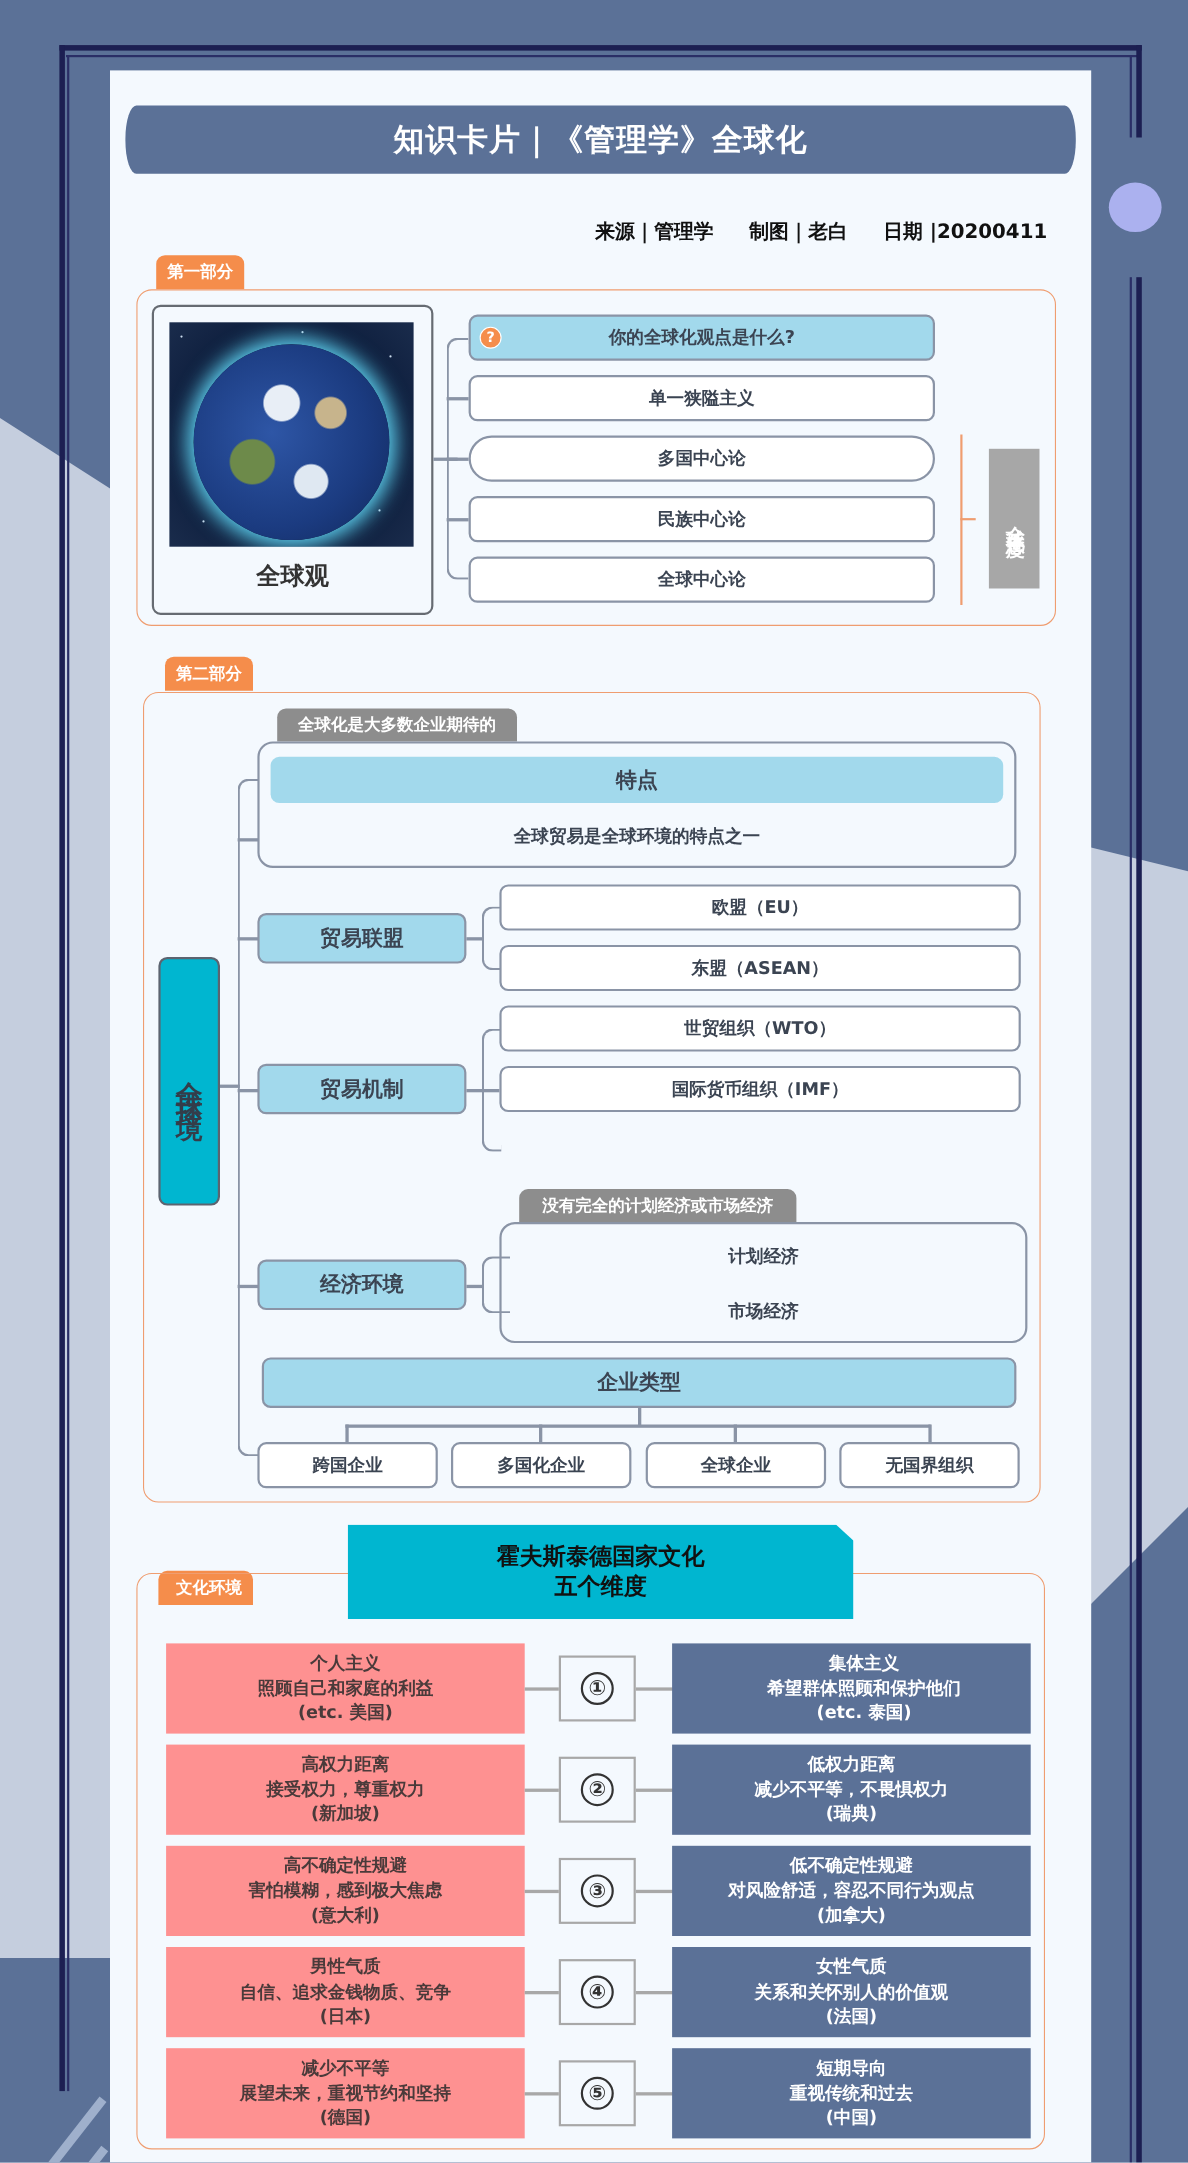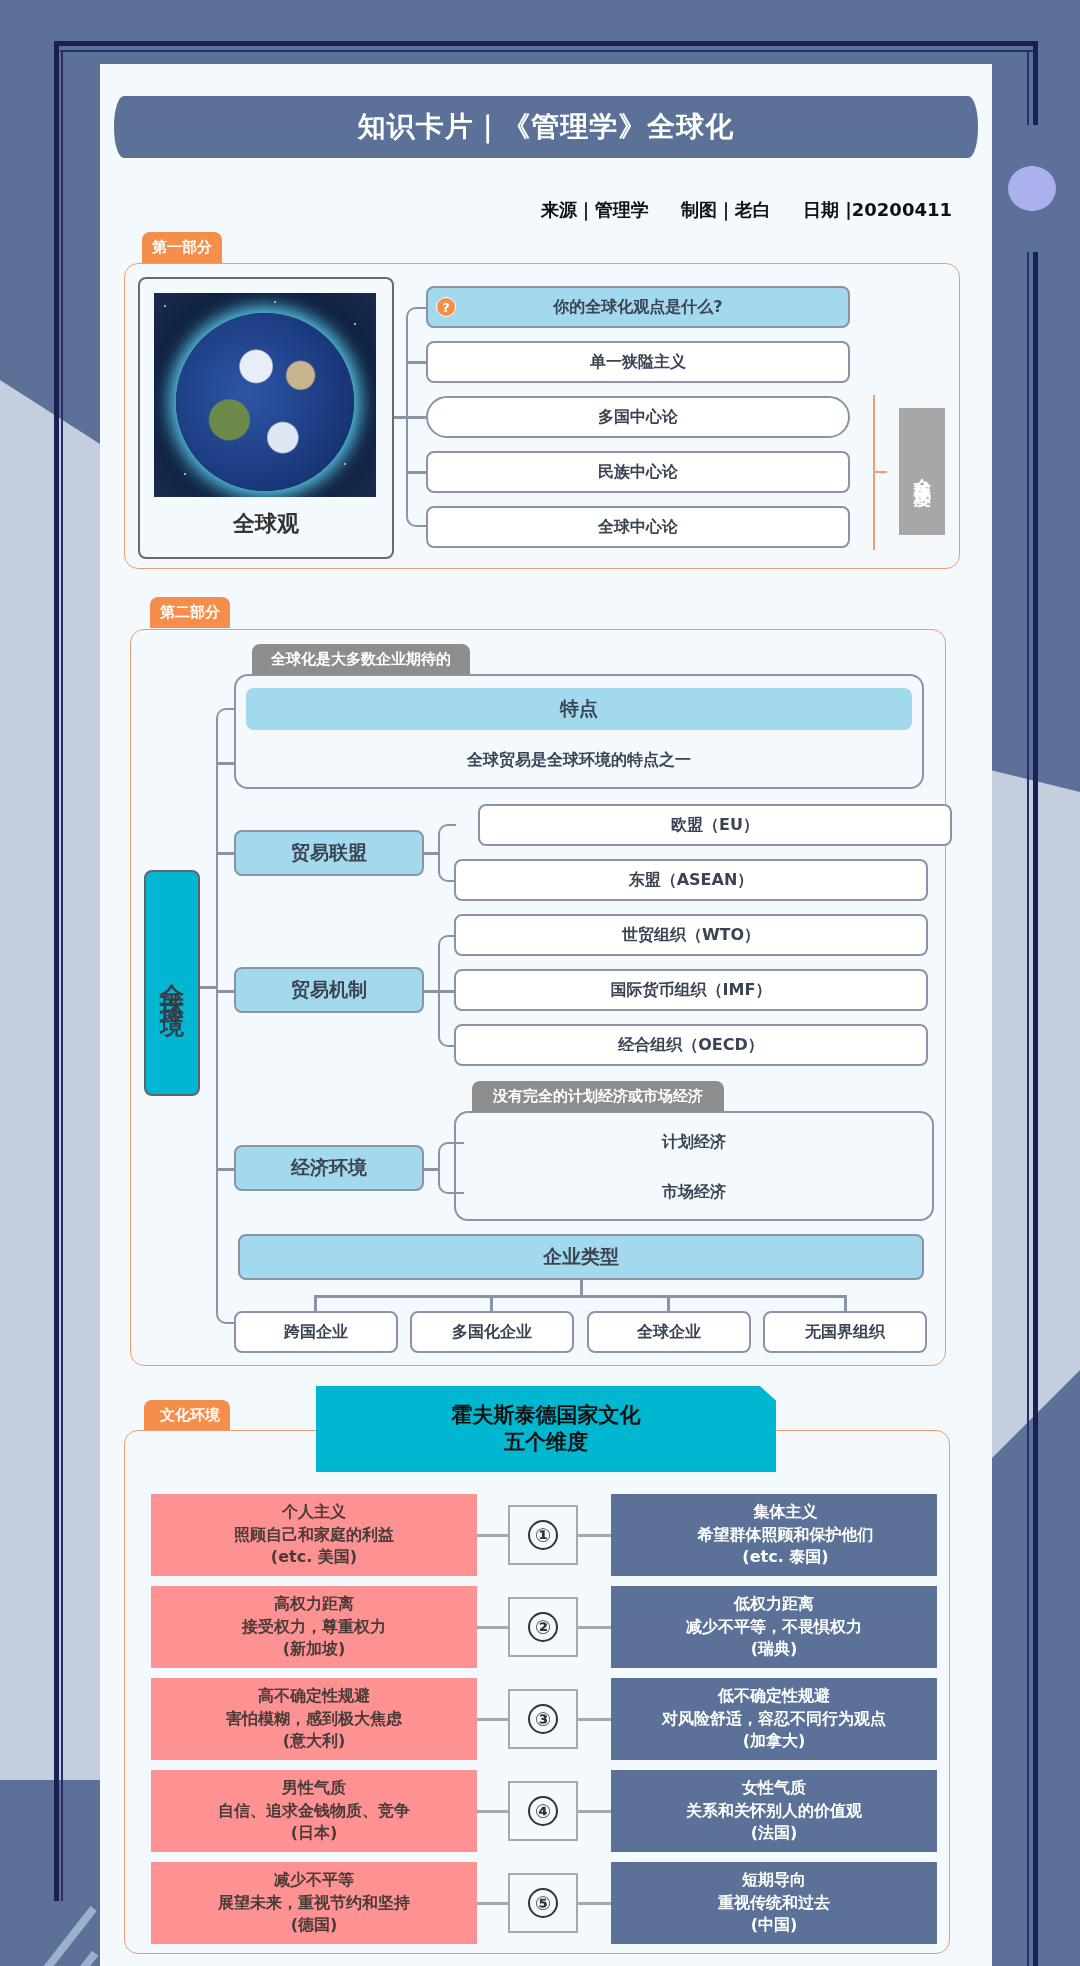--- a/index.html
+++ b/index.html
@@ -248,40 +248,37 @@
   <div class="node blue" style="left:146px;top:624px;width:666px;height:42px;border:none;font-size:19px;">
     <span>特点</span>
   </div>
   <div class="plain-text" style="left:146px;top:686px;width:666px;">全球贸易是全球环境的特点之一</div>
 
   <div class="node blue big" style="left:134px;top:766px;width:190px;height:46px;">
       <span>贸易联盟</span>
     </div>
   <div class="line" style="left:324px;top:788px;width:16px;height:2.5px;"></div>
   <div class="curly" style="left:338px;top:760px;width:18px;height:58px;"></div>
-  <div class="node" style="left:354px;top:740px;width:474px;height:42px;margin-left:24px;">
+  <div class="node" style="left:354px;top:740px;width:474px;height:42px;">
       <span>欧盟（EU）</span>
     </div>
   <div class="node" style="left:354px;top:795px;width:474px;height:42px;">
       <span>东盟（ASEAN）</span>
     </div>
 
   <div class="node blue big" style="left:134px;top:903px;width:190px;height:46px;">
       <span>贸易机制</span>
     </div>
   <div class="line" style="left:324px;top:926px;width:30px;height:2.5px;"></div>
   <div class="curly" style="left:338px;top:871px;width:18px;height:112px;"></div>
   <div class="node" style="left:354px;top:850px;width:474px;height:42px;">
       <span>世贸组织（WTO）</span>
     </div>
   <div class="node" style="left:354px;top:905px;width:474px;height:42px;">
       <span>国际货币组织（IMF）</span>
-    </div>
-  <div class="node" style="left:354px;top:960px;width:474px;height:42px;">
-      <span>经合组织（OECD）</span>
     </div>
 
   <div class="gray-tab" style="left:372px;top:1017px;width:252px;height:30px;">没有完全的计划经济或市场经济</div>
   <div class="container-box" style="left:354px;top:1047px;width:480px;height:110px;"></div>
   <div class="node blue big" style="left:134px;top:1081px;width:190px;height:46px;">
       <span>经济环境</span>
     </div>
   <div class="line" style="left:324px;top:1104px;width:16px;height:2.5px;"></div>
   <div class="curly" style="left:338px;top:1078px;width:26px;height:52px;"></div>
   <div class="plain-text" style="left:354px;top:1068px;width:480px;">计划经济</div>
@@ -302,21 +299,21 @@
   <div class="node" style="left:310px;top:1247px;width:164px;height:42px;">
       <span>多国化企业</span>
     </div>
   <div class="node" style="left:487px;top:1247px;width:164px;height:42px;">
       <span>全球企业</span>
     </div>
   <div class="node" style="left:663px;top:1247px;width:164px;height:42px;">
       <span>无国界组织</span>
     </div>
 
-  <div class="section-tag" style="left:44px;top:1336px;padding-left:16px;">文化环境</div>
+  <div class="section-tag" style="left:44px;top:1364px;padding-left:16px;">文化环境</div>
   <div class="section-box" style="left:24px;top:1366px;width:826px;height:524px;"></div>
   <div class="hof-title" style="left:216px;top:1322px;width:460px;height:86px;">
     <div>
       <div>霍夫斯泰德国家文化</div>
       <div>五个维度</div>
     </div>
   </div>
 
   <div>
     <div class="dim-left" style="left:51px;top:1430px;">

